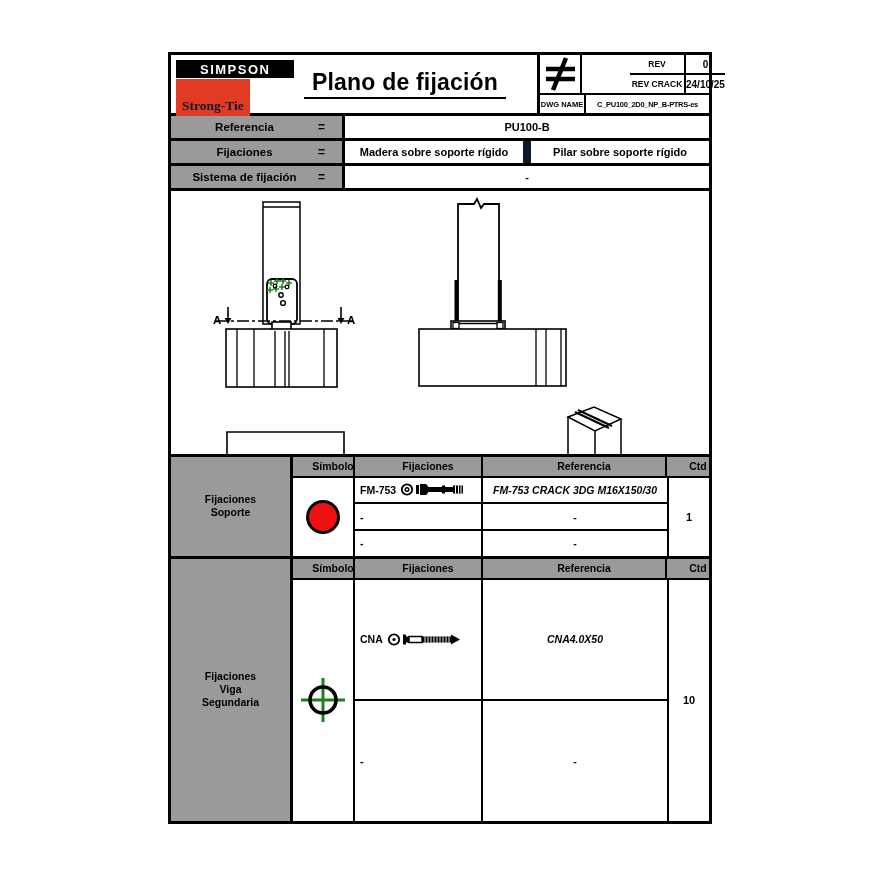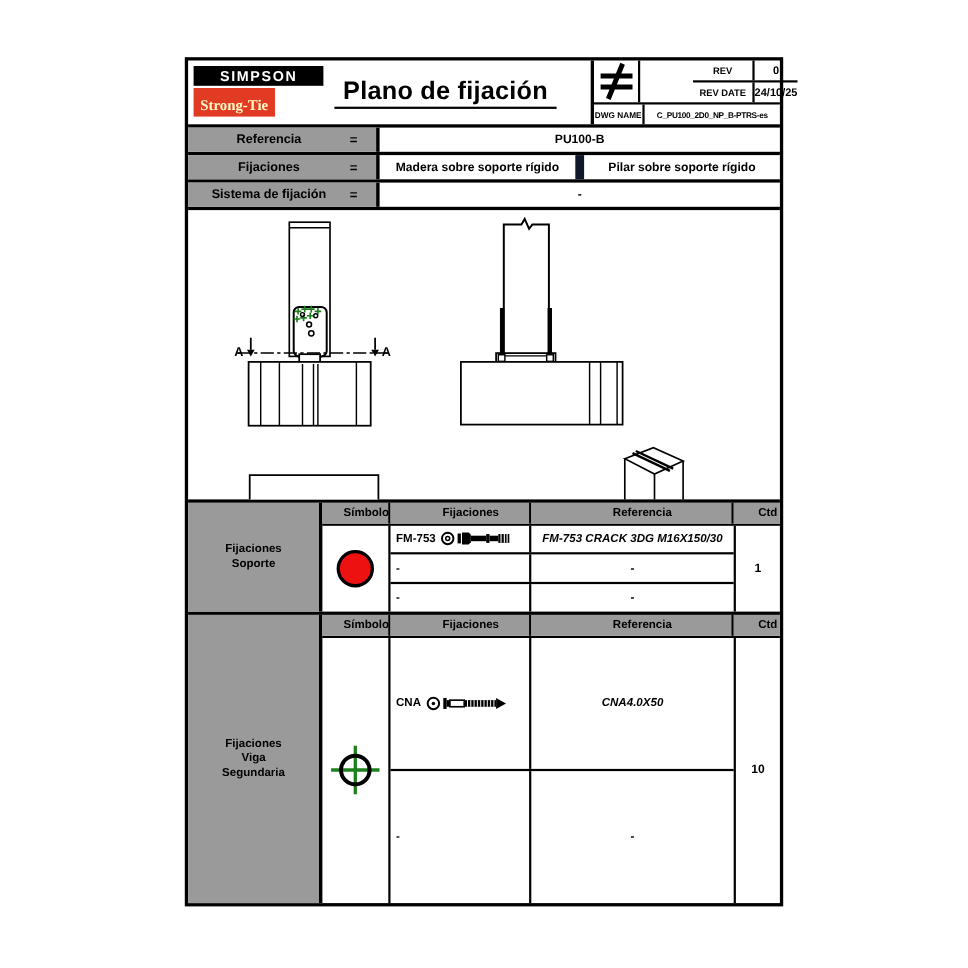--- a/index.html
+++ b/index.html
@@ -3,21 +3,21 @@
 <meta charset="utf-8">
 <style>
   * { margin:0; padding:0; box-sizing:border-box; }
   html,body { width:880px; height:880px; background:#ffffff; font-family:"Liberation Sans", sans-serif; color:#000; }
   .sheet { position:absolute; left:168px; top:52px; width:544px; height:772px; border:3px solid #000; background:#fff; display:flex; flex-direction:column; }
 
   
   .header { height:61px; border-bottom:3px solid #000; display:flex; }
   .logo-cell { width:102px; padding:5px 0 0 5px; }
   .logo-black { display:inline-block; background:#000; color:#fff; font-weight:bold; font-size:13px; letter-spacing:1.5px; padding:2px 24px 1px; }
-  .logo-red { display:inline-block; background:#e23b24; color:#fef9c3; font-weight:bold; font-size:13.5px; font-family:"Liberation Serif", serif; padding:8px 6px 2px; margin-top:1px; }
+  .logo-red { display:inline-block; background:#e23b24; color:#0f172a; font-weight:bold; font-size:13.5px; font-family:"Liberation Serif", serif; padding:19px 6px 2px; margin-top:1px; }
   .title-cell { flex:1; display:flex; align-items:center; justify-content:center; }
   .doc-title { font-size:23px; font-weight:bold; border-bottom:2.5px solid #000; padding:0 8px 1px; letter-spacing:0.2px; }
   .header-right { width:172px; border-left:3px solid #000; display:flex; flex-direction:column; }
   .hr-top { flex:1; display:flex; }
   .proj-cell { width:46px; border-right:2.5px solid #000; display:flex; align-items:center; justify-content:center; }
   .rev-col { flex:1; display:flex; flex-direction:column;padding-left:48px; }
   .rev-row { flex:1; display:flex; border-bottom:2.5px solid #000; }
   .rev-lbl { width:56px; border-right:2.5px solid #000; display:flex; align-items:center; justify-content:center; font-size:8.5px; font-weight:bold; }
   .rev-val { flex:1; display:flex; align-items:center; justify-content:center; font-size:10px; font-weight:bold; }
   .hr-bottom { height:20px; display:flex; }
@@ -78,21 +78,21 @@
           <svg width="40" height="38" viewBox="0 0 40 38">
             <path d="M6 14 H35 M6 24 H35 M26 3 L13 35" stroke="#000" stroke-width="4.5" fill="none"></path>
           </svg>
         </div>
         <div class="rev-col">
           <div class="rev-row">
             <div class="rev-lbl">REV</div>
             <div class="rev-val">0</div>
           </div>
           <div class="rev-row" style="border-bottom:none;">
-            <div class="rev-lbl">REV DATE</div>
+            <div class="rev-lbl">REV CRACK</div>
             <div class="rev-val">24/10/25</div>
           </div>
         </div>
       </div>
       <div class="hr-bottom" style="border-top:2.5px solid #000;">
         <div class="dwg-lbl">DWG NAME</div>
         <div class="dwg-val">C_PU100_2D0_NP_B-PTRS-es</div>
       </div>
     </div>
   </div>

